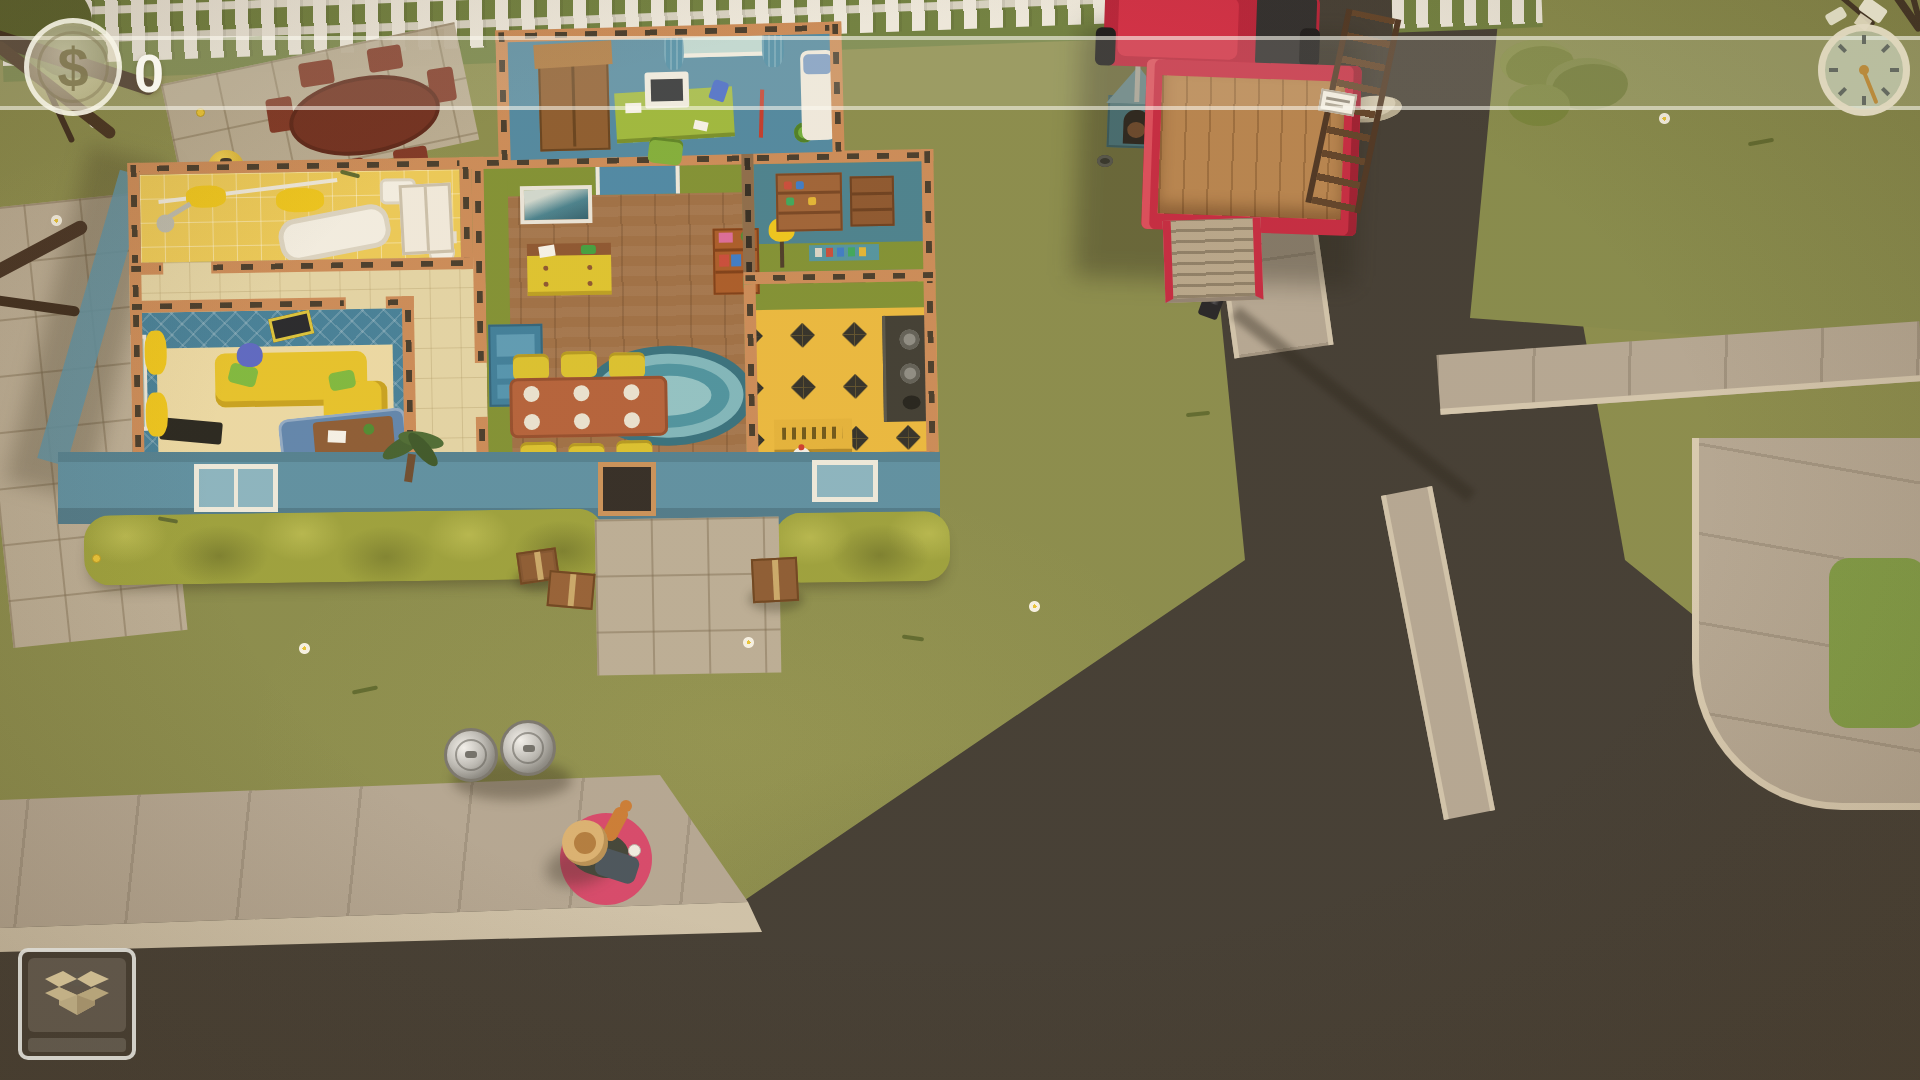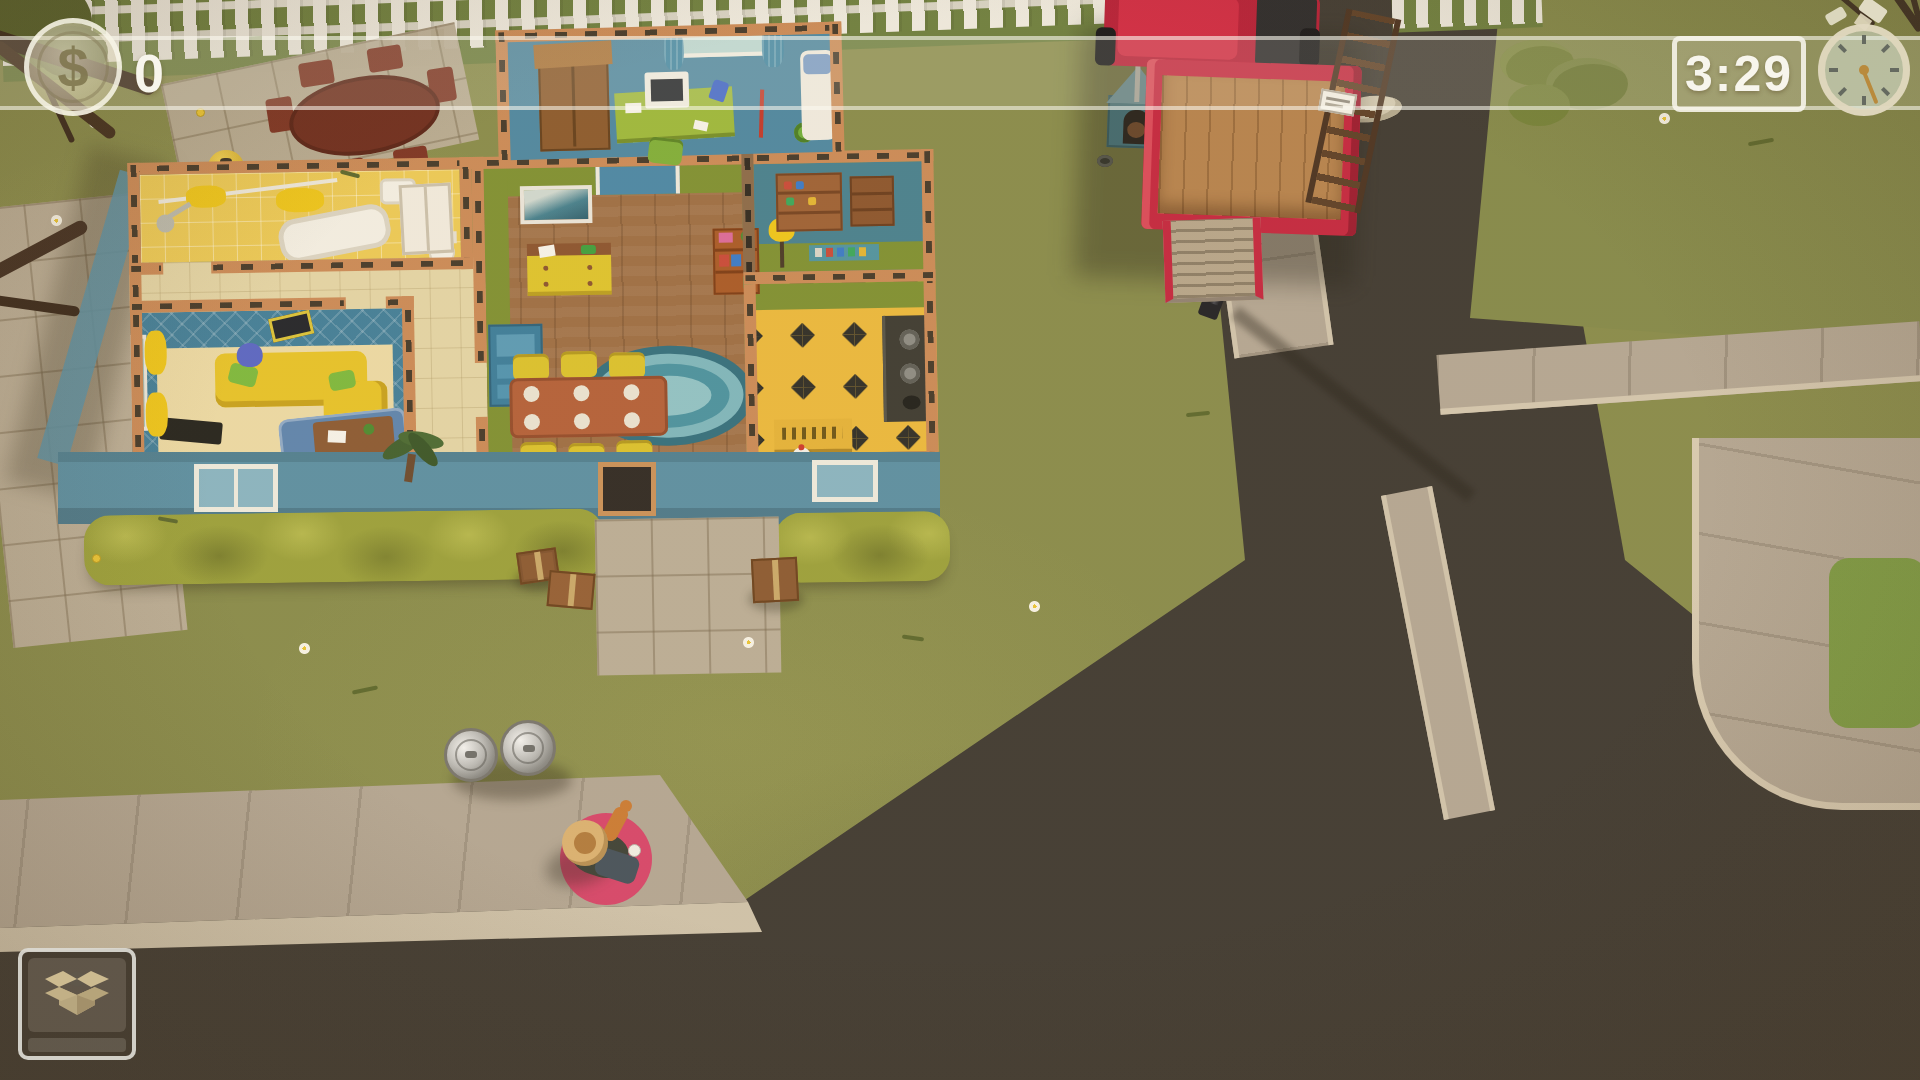--- a/index.html
+++ b/index.html
@@ -393,23 +393,20 @@
   <div class="a" style="left:0;top:0;width:1920px;height:1080px;pointer-events:none;background:radial-gradient(ellipse at 50% 45%, rgba(0,0,0,0) 55%, rgba(70,50,25,.22) 100%),linear-gradient(rgba(255,190,110,.05),rgba(255,190,110,.05));"></div>
 
   <div class="a" style="left:0;top:36px;width:1920px;height:74px;background:rgba(242,240,228,.15);border-top:4px solid rgba(252,250,240,.55);border-bottom:4px solid rgba(252,250,240,.55);"></div>
 
   <div class="a" style="left:24px;top:18px;width:98px;height:98px;border-radius:50%;border:5px solid rgba(250,247,235,.8);background:radial-gradient(circle at 40% 35%, rgba(240,233,205,.6), rgba(210,200,165,.35));">
     <div class="a" style="left:8px;top:8px;width:72px;height:72px;border:3px solid rgba(130,120,85,.45);border-radius:50%;"></div>
     <div class="a hudtext" style="left:0;top:12px;width:88px;text-align:center;font-size:56px;color:rgba(125,115,75,.85);text-shadow:none;">$</div>
   </div>
   <div class="a hudtext" style="left:134px;top:42px;font-size:54px;">0</div>
 
-  <div class="a" style="left:1672px;top:36px;width:134px;height:76px;border:5px solid rgba(250,248,238,.85);border-radius:8px;background:rgba(200,190,165,.25);display:flex;align-items:center;justify-content:center;">
-    <span class="hudtext" style="font-size:50px;letter-spacing:2px;">3:29</span>
-  </div>
 
   <div class="a" style="left:1808px;top:2px;width:112px;height:118px;">
     <div class="a" style="left:52px;top:0;width:26px;height:16px;background:rgba(235,230,210,.9);border-radius:3px;transform:rotate(35deg);"></div>
     <div class="a" style="left:18px;top:8px;width:20px;height:12px;background:rgba(235,230,210,.85);border-radius:3px;transform:rotate(-30deg);"></div>
     <div class="a" style="left:48px;top:14px;width:14px;height:12px;background:rgba(225,216,190,.9);transform:rotate(35deg);"></div>
     <div class="a" style="left:10px;top:22px;width:92px;height:92px;border-radius:50%;border:7px solid rgba(225,216,190,.92);background:rgba(225,235,225,.5);">
       <div class="a" style="left:37px;top:4px;width:4px;height:9px;background:#656a60;transform-origin:2px 35px;transform:rotate(0deg);"></div>
       <div class="a" style="left:37px;top:4px;width:4px;height:9px;background:#656a60;transform-origin:2px 35px;transform:rotate(45deg);"></div>
       <div class="a" style="left:37px;top:4px;width:4px;height:9px;background:#656a60;transform-origin:2px 35px;transform:rotate(90deg);"></div>
       <div class="a" style="left:37px;top:4px;width:4px;height:9px;background:#656a60;transform-origin:2px 35px;transform:rotate(135deg);"></div>

